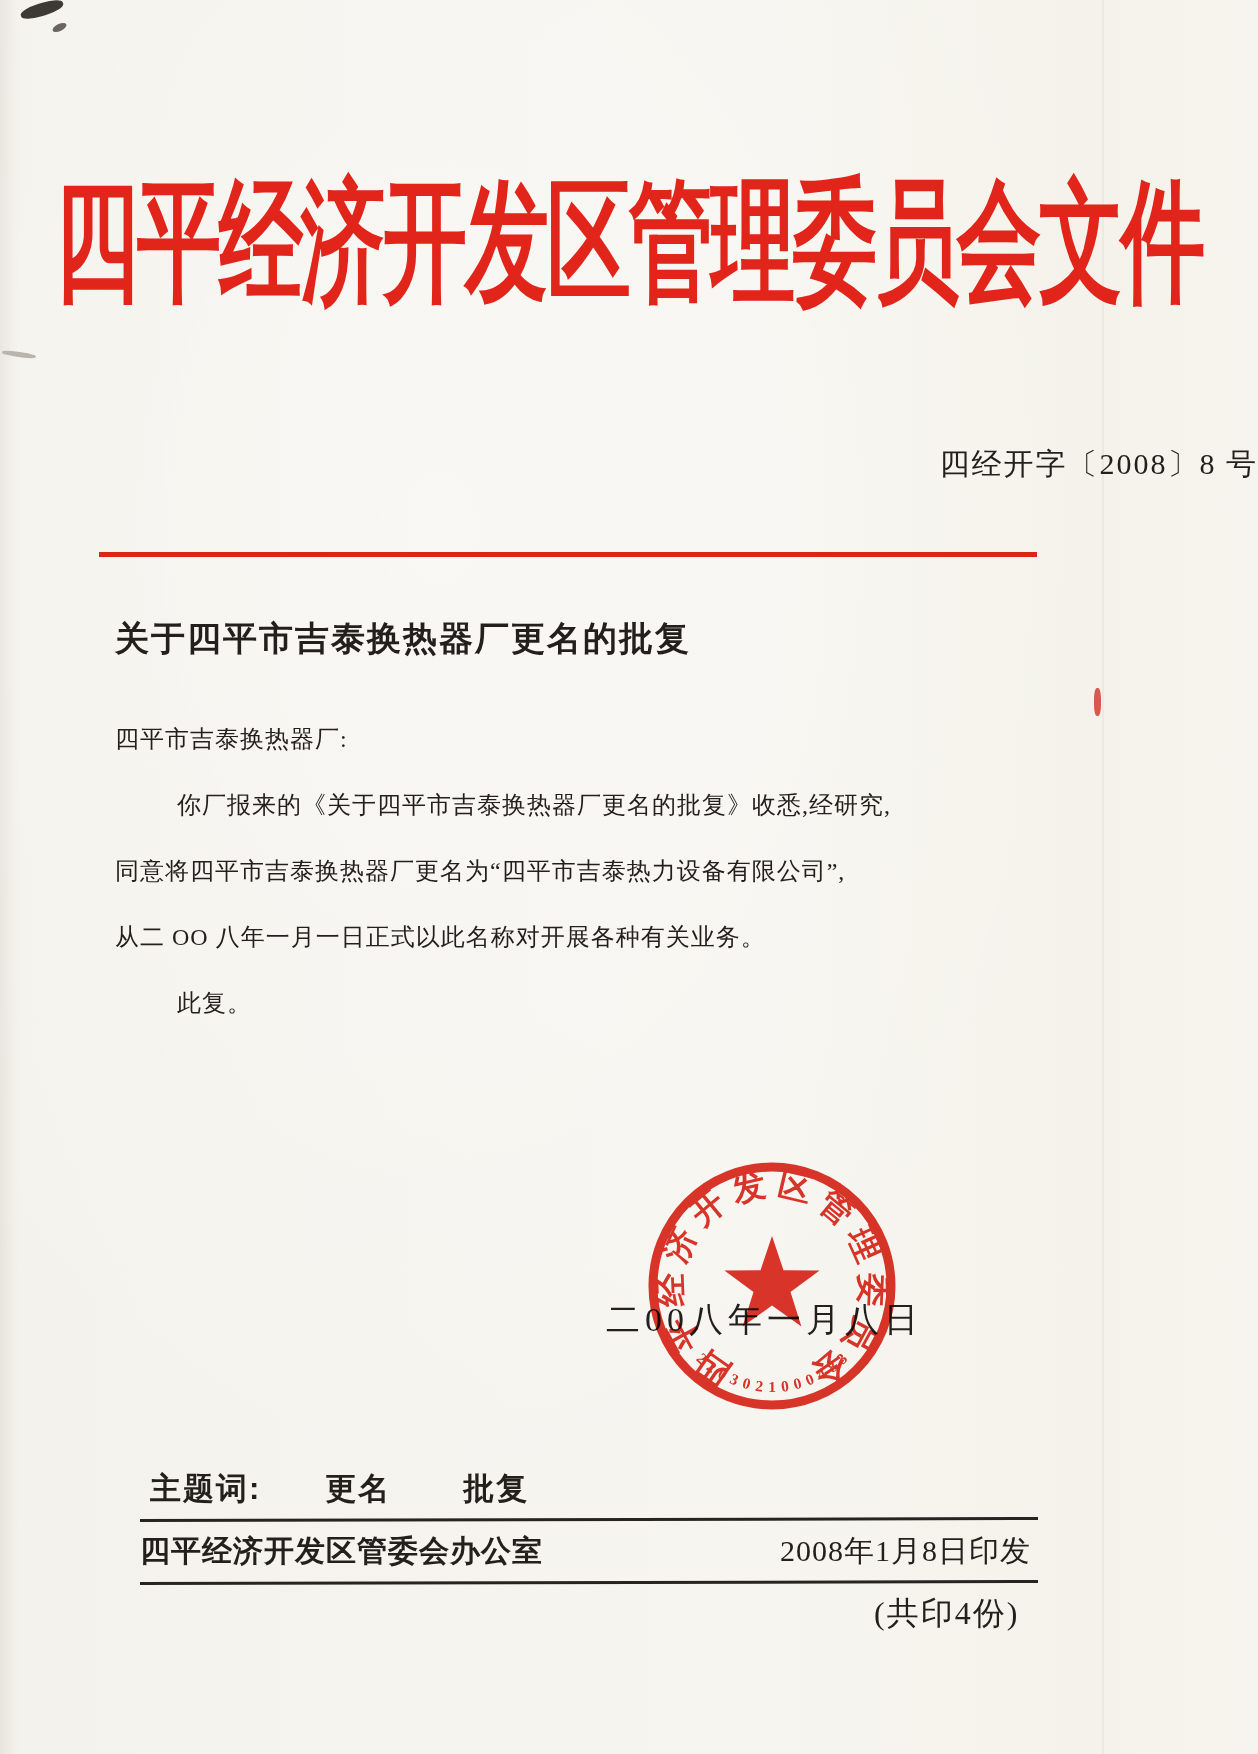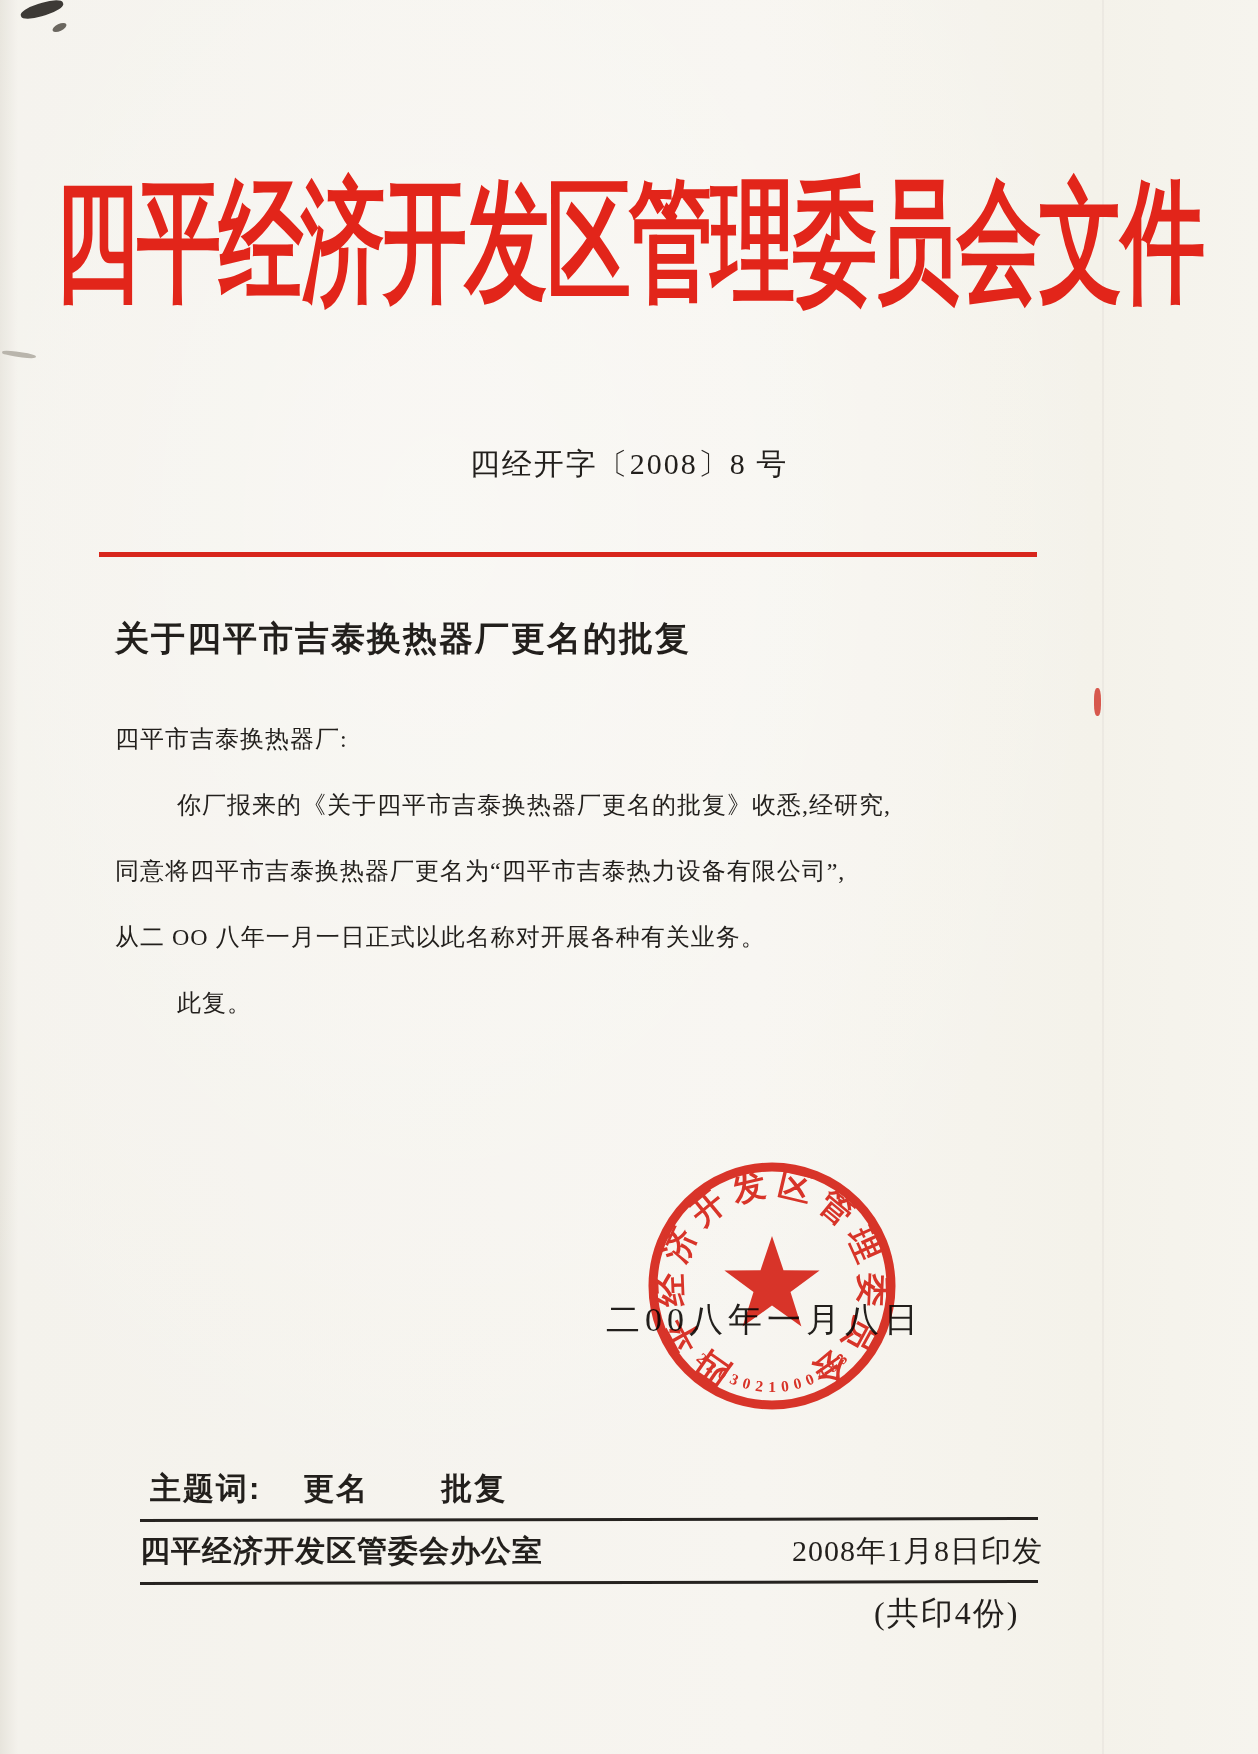--- a/index.html
+++ b/index.html
@@ -17,21 +17,21 @@
   .smudge-c{left:2px;top:352px;width:34px;height:5px;background:#b9b5ac;border-radius:40%;transform:rotate(8deg);}
   .red-speck{left:1094px;top:688px;width:7px;height:28px;background:#cf3126;border-radius:40%;opacity:.8;}
   .edge-line{left:1102px;top:0;width:2px;height:1754px;background:rgba(90,85,75,0.05);}
 
   .header-title{
     position:absolute;top:176px;left:0;width:100%;text-align:center;
     font-size:84px;line-height:84px;font-weight:bold;letter-spacing:-2px;
     transform:scaleY(1.58);transform-origin:top center;
     font-family:"Liberation Serif","DejaVu Serif",serif;
   }
-  .doc-number{position:absolute;top:444px;left:0;width:100%;text-align:center;font-size:30px;letter-spacing:2px;}
+  .doc-number{position:absolute;top:444px;left:0;width:100%;text-align:right;font-size:30px;letter-spacing:2px;}
   .red-rule{position:absolute;left:99px;top:552px;width:938px;height:5px;background:#d8261c;}
   .doc-title{
     position:absolute;top:616px;left:115px;width:947px;text-align:left;
     font-size:34px;font-weight:bold;letter-spacing:2px;
     font-family:"Liberation Sans","DejaVu Sans",sans-serif;
   }
   .body-text{position:absolute;left:115px;top:706px;width:950px;font-size:24px;line-height:66px;letter-spacing:1px;}
   .body-line{white-space:nowrap;}
   .indent{text-indent:62px;}
 
@@ -39,32 +39,32 @@
 
   .seal{position:absolute;left:612px;top:1126px;width:320px;height:320px;mix-blend-mode:multiply;opacity:.92;}
   .seal text{fill:#dd2418;font-family:"Liberation Serif","DejaVu Serif",serif;}
   .ring-char{font-size:33px;font-weight:bold;}
   .serial-char{font-size:15.5px;font-weight:bold;}
 
   .subject-row{
     position:absolute;left:150px;top:1468px;display:flex;align-items:baseline;
     font-size:31px;font-weight:bold;font-family:"Liberation Sans","DejaVu Sans",sans-serif;letter-spacing:2px;
   }
-  .subject-row .kw1{margin-left:42px;}
+  .subject-row .kw1{margin-left:64px;}
   .subject-row .kw2{margin-left:72px;}
 
   .divider{position:absolute;left:140px;width:898px;height:3px;background:#262320;}
   .divider-1{top:1518px;transform:rotate(-0.12deg);}
   .divider-2{top:1581px;transform:rotate(-0.12deg);}
 
   .issuing-office{
     position:absolute;left:140px;top:1531px;font-size:30px;letter-spacing:1px;
     font-family:"Liberation Sans","DejaVu Sans",sans-serif;font-weight:600;white-space:nowrap;
   }
-  .print-date{position:absolute;right:215px;top:1531px;font-size:30px;letter-spacing:1px;white-space:nowrap;}
+  .print-date{position:absolute;right:227px;top:1531px;font-size:30px;letter-spacing:1px;white-space:nowrap;}
   .copies-note{position:absolute;left:874px;top:1592px;font-size:32px;letter-spacing:2px;white-space:nowrap;}
 </style>
 </head>
 <body>
 
 <div class="page">
 
   <div class="artifact smudge-a"></div>
   <div class="artifact smudge-b"></div>
   <div class="artifact smudge-c"></div>

